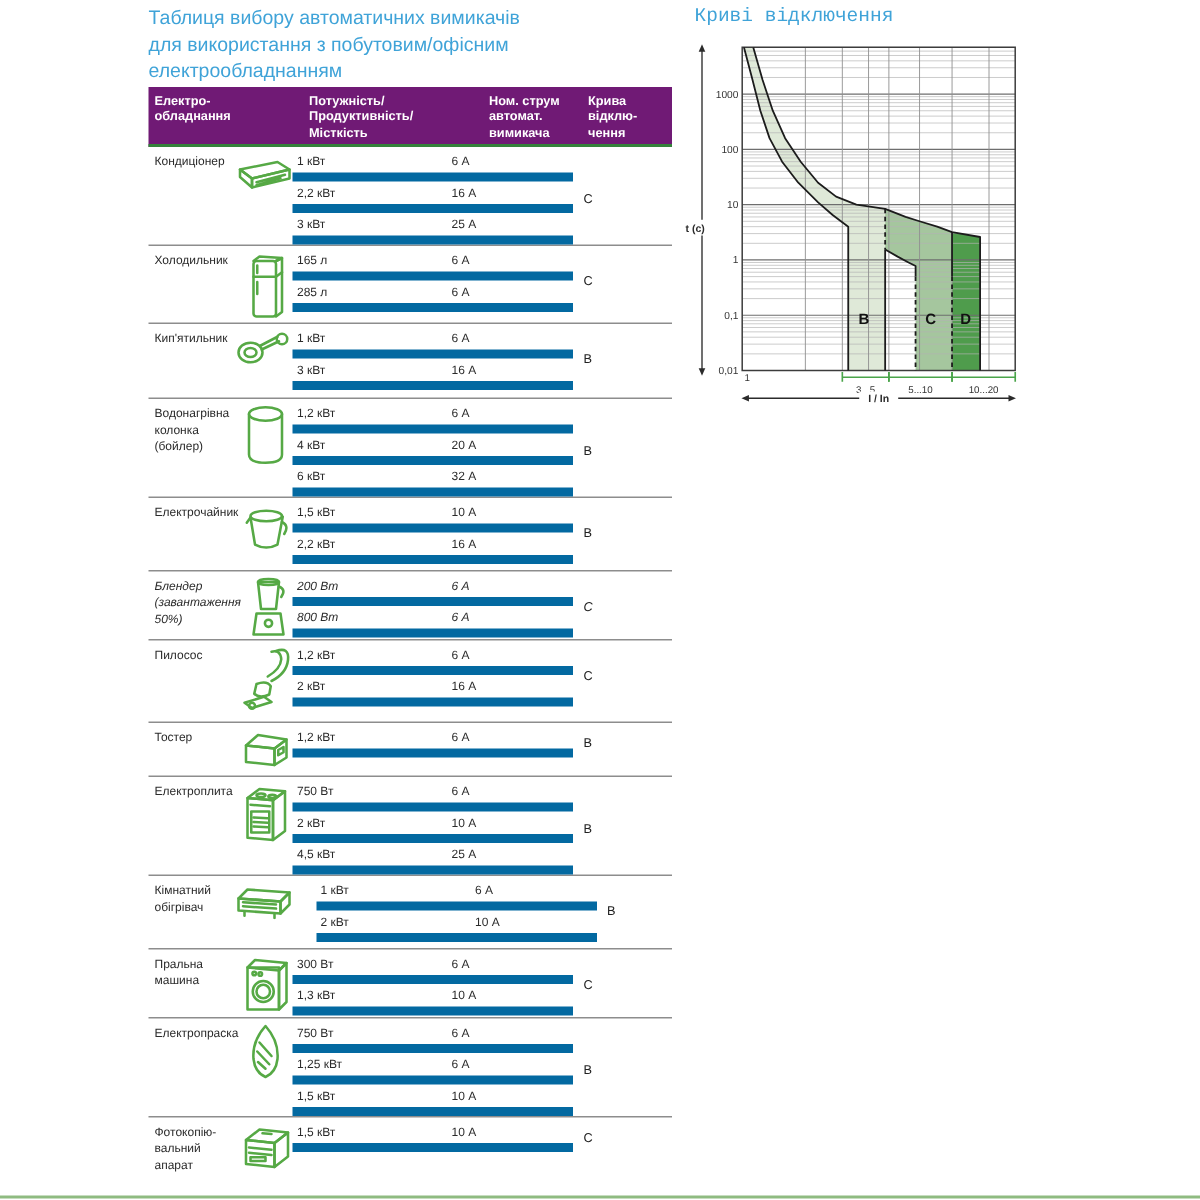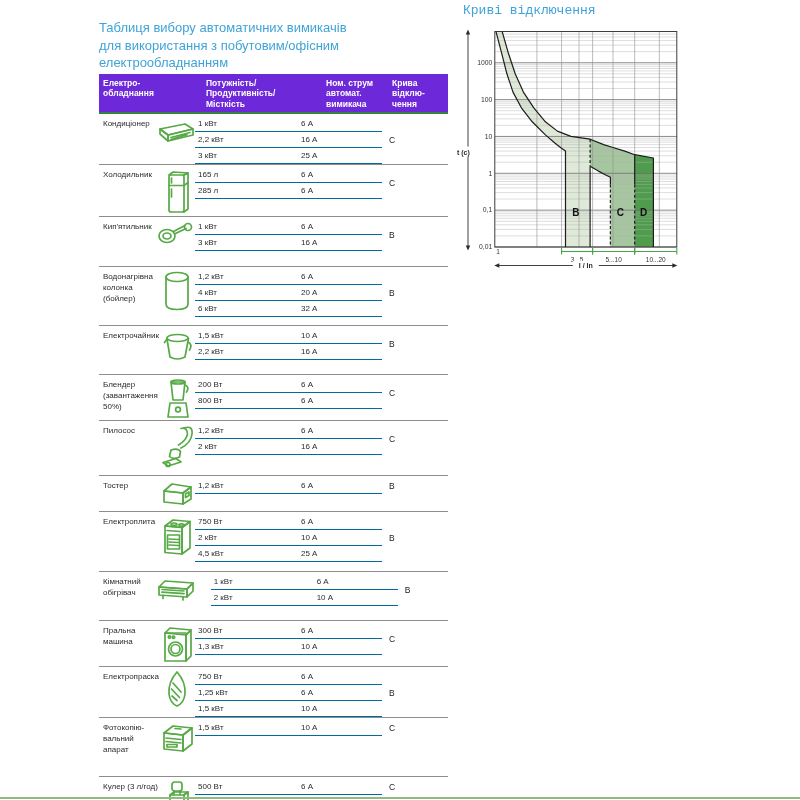--- a/index.html
+++ b/index.html
@@ -1,31 +1,31 @@
 <!DOCTYPE html>
 <html><head>
 <meta charset="utf-8">
 <style>
   html,body{margin:0;padding:0;background:#fff;}
   .page{position:relative;width:800px;height:800px;background:#fff;overflow:hidden;
         font-family:"Liberation Sans",sans-serif;color:#2b2b2b;}
   .table-col{position:absolute;left:99px;top:0;width:349px;}
-  .doc-title{margin-top:19px;color:#3fa3d8;font-size:13px;line-height:17.5px;font-weight:400;}
-  .thead{display:grid;grid-template-columns:104px 120px 66px 59px;background:#6d28d9;
+  .doc-title{margin-top:3px;color:#3fa3d8;font-size:13px;line-height:17.5px;font-weight:400;}
+  .thead{display:grid;grid-template-columns:104px 120px 66px 59px;background:#701a75;
          border-bottom:2.5px solid #35823b;color:#fff;font-weight:bold;font-size:8.5px;
          line-height:10.5px;padding:4px 0 3px;margin-top:2px;}
   .thead .hc{padding-left:3px;white-space:nowrap;}
   .thead .hc:first-child{padding-left:4px;}
   .row{display:flex;align-items:flex-start;border-top:1.5px solid #8d8d8d;box-sizing:border-box;padding-top:2px;}
   .row:first-child{border-top:none;}
   .name{width:64px;padding:2px 0 0 4px;font-size:8px;line-height:11px;white-space:nowrap;}
   .iconcell{width:40px;padding-top:1px;display:flex;justify-content:center;}
   .entries-wrap{flex:1;display:flex;align-items:stretch;}
   .entries{width:187px;}
-  .entry{display:flex;height:15px;align-items:center;border-bottom:1px solid #0369a1;font-size:8px;}
+  .entry{display:flex;height:15px;align-items:center;border-bottom:6px solid #0369a1;font-size:8px;}
   .entry .power{width:103px;padding-left:3px;white-space:nowrap;}
   .entry .current{white-space:nowrap;}
   .curve{width:59px;display:flex;align-items:center;padding-left:7px;font-size:8.5px;color:#222;}
   .chart-title{position:absolute;left:463px;top:3px;color:#3fa3d8;font-size:13px;font-family:Liberation Mono, monospace;}
   #chart{position:absolute;left:455px;top:0;width:345px;height:290px;}
   .bottom-bar{position:absolute;left:0;top:797px;width:800px;height:2px;background:#8fbb81;}
 </style>
 </head>
 <body>
 
@@ -193,21 +193,21 @@
                 <span class="current">10 А</span>
               </div>
               <div class="entry">
                 <span class="power">2,2 кВт</span>
                 <span class="current">16 А</span>
               </div>
             </div>
             <div class="curve">B</div>
           </div>
         </div>
-        <div class="row" style="min-height: 46px;">
+        <div class="row" style="min-height: 46px; font-style: italic;">
           <div class="name">
             <div>Блендер</div>
             <div>(завантаження</div>
             <div>50%)</div>
           </div>
           <div class="iconcell">
             <svg width="32" height="42" viewBox="0 0 32 42" fill="none" stroke="#56a945" stroke-width="1.7" stroke-linecap="round" stroke-linejoin="round">
               <path d="M10 4 L24 4 L22 22 L12 22 Z"></path>
               <ellipse cx="17" cy="4" rx="7" ry="2"></ellipse>
               <path d="M24 7 Q29 9 25.5 14"></path>

